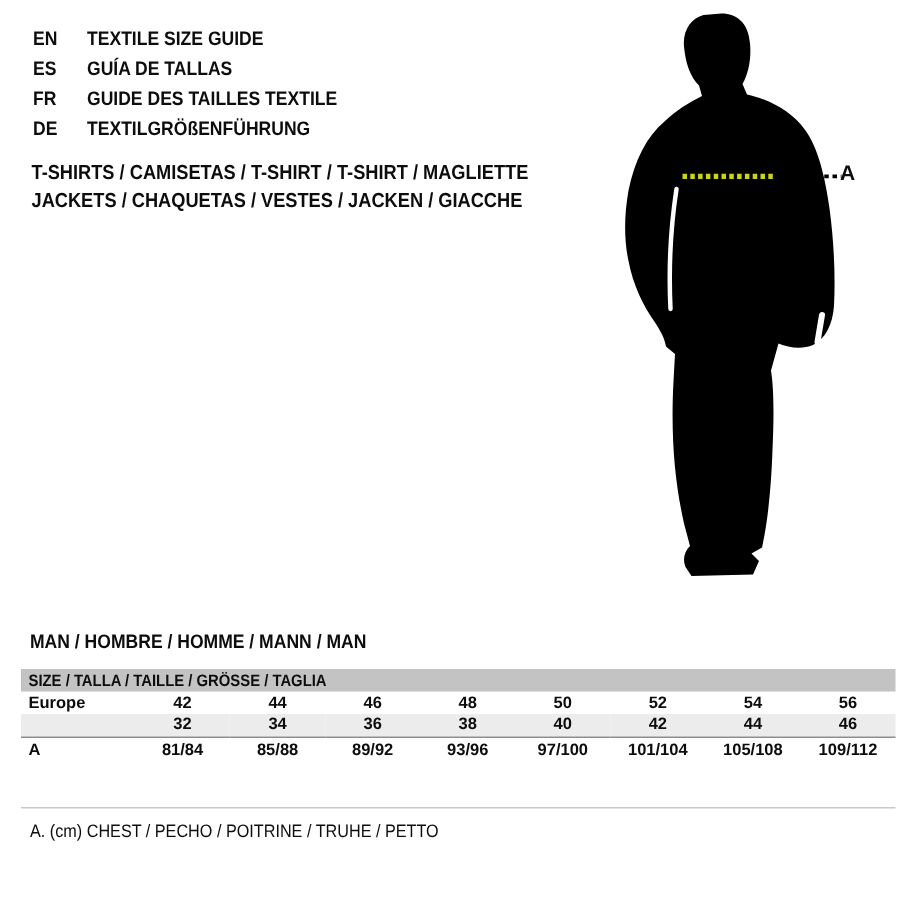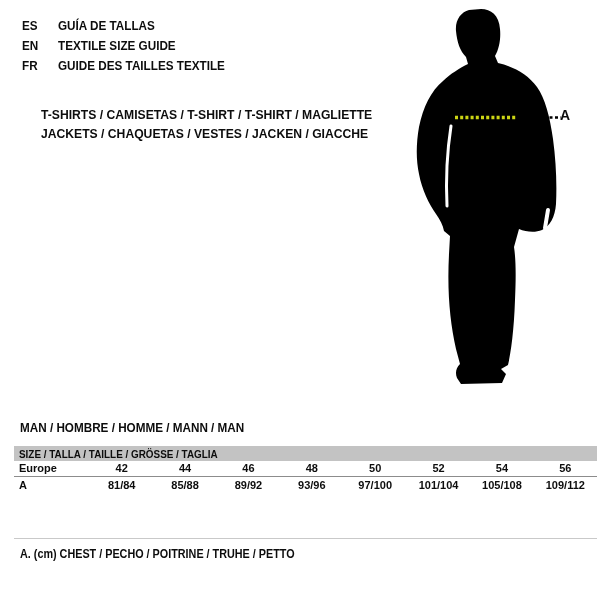--- a/index.html
+++ b/index.html
@@ -20,21 +20,21 @@
   .cond{display:inline-block;transform:scaleX(0.9);transform-origin:0 50%;white-space:nowrap;}
 
   
   .lang-list{position:absolute;left:22px;top:15px;}
   .lang-row{display:flex;height:20px;align-items:center;font-size:13px;font-weight:700;}
   .lang-code{width:36px;flex:0 0 36px;}
   .lang-label{white-space:nowrap;transform:scaleX(0.9);transform-origin:0 50%;}
   .lang-code{transform:scaleX(0.9);transform-origin:0 50%;}
 
   
-  .categories{position:absolute;left:21px;top:106px;font-size:13.5px;font-weight:700;line-height:18.5px;margin-left:20px;}
+  .categories{position:absolute;left:21px;top:106px;font-size:13.5px;font-weight:700;line-height:18.5px;}
 
   
   .figure-wrap{position:absolute;left:405px;top:0;width:190px;height:395px;}
   .figure-body{fill:var(--silhouette);}
   .arm-gap{stroke:#ffffff;stroke-width:3;fill:none;stroke-linecap:round;}
   .hand-gap{stroke:#ffffff;stroke-width:4;fill:none;stroke-linecap:round;}
   .chest-line{stroke:var(--chest-dash);stroke-width:3.5;stroke-dasharray:3 2.2;fill:none;}
   .pointer-line{stroke:#000000;stroke-width:2.5;stroke-dasharray:3 2.5;fill:none;}
   .measure-label{position:absolute;left:560px;top:107px;font-size:14px;font-weight:700;}
 
@@ -50,37 +50,41 @@
     height:15px;text-align:left;padding-left:5px;
     font-size:11px;font-weight:700;
   }
   tbody td{height:15px;text-align:center;vertical-align:middle;}
   tbody td.label-cell{text-align:left;padding-left:5px;}
   tr.stripe td{background:var(--stripe-bg);}
   tr.row-a td{height:18px;border-top:1px solid #8c8c8c;}
   .table-bottom-line{position:absolute;left:14px;top:538px;width:583px;height:1px;background:#c9c9c9;}
 
   
-  .footnote{position:absolute;left:20px;top:547px;font-size:12px;font-weight:700;}
+  .footnote{position:absolute;left:20px;top:547px;font-size:12px;font-weight:400;}
 </style>
 </head>
 <body>
 
 <div class="lang-list">
     <div class="lang-row">
+      <span class="lang-code">EN</span>
+      <span class="lang-label">TEXTILE SIZE GUIDE</span>
+    </div>
+    <div class="lang-row">
       <span class="lang-code">ES</span>
       <span class="lang-label">GUÍA DE TALLAS</span>
     </div>
     <div class="lang-row">
-      <span class="lang-code">EN</span>
-      <span class="lang-label">TEXTILE SIZE GUIDE</span>
+      <span class="lang-code">FR</span>
+      <span class="lang-label">GUIDE DES TAILLES TEXTILE</span>
     </div>
     <div class="lang-row">
-      <span class="lang-code">FR</span>
-      <span class="lang-label">GUIDE DES TAILLES TEXTILE</span>
+      <span class="lang-code">DE</span>
+      <span class="lang-label">TEXTILGRÖßENFÜHRUNG</span>
     </div>
   </div>
 
 <div class="categories">
   <div class="cond">T-SHIRTS / CAMISETAS / T-SHIRT / T-SHIRT / MAGLIETTE</div><br>
   <div class="cond">JACKETS / CHAQUETAS / VESTES / JACKEN / GIACCHE</div>
 </div>
 
 <div class="figure-wrap">
   <svg width="190" height="395" viewBox="0 0 190 395">
@@ -149,20 +153,31 @@
           <td class="label-cell">Europe</td>
           <td>42</td>
           <td>44</td>
           <td>46</td>
           <td>48</td>
           <td>50</td>
           <td>52</td>
           <td>54</td>
           <td>56</td>
         </tr>
+        <tr class="stripe">
+          <td class="label-cell"></td>
+          <td>32</td>
+          <td>34</td>
+          <td>36</td>
+          <td>38</td>
+          <td>40</td>
+          <td>42</td>
+          <td>44</td>
+          <td>46</td>
+        </tr>
         <tr class="row-a">
           <td class="label-cell">A</td>
           <td>81/84</td>
           <td>85/88</td>
           <td>89/92</td>
           <td>93/96</td>
           <td>97/100</td>
           <td>101/104</td>
           <td>105/108</td>
           <td>109/112</td>

